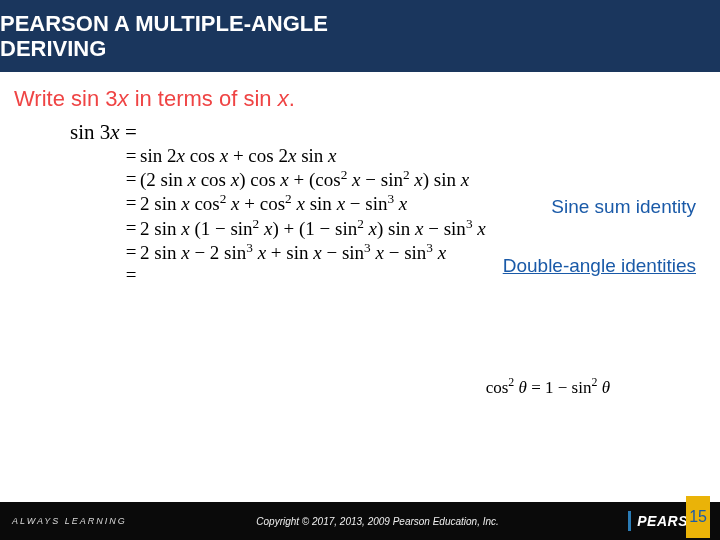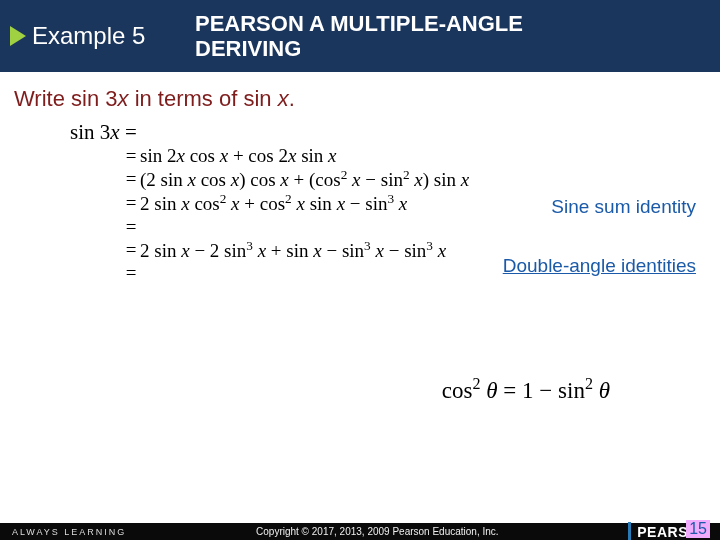--- a/index.html
+++ b/index.html
@@ -36,21 +36,21 @@
     color: #fff;
   }
   .title {
     font-size: 22px;
     font-weight: bold;
     line-height: 1.15;
   }
   .prompt {
     font-size: 22px;
     margin: 14px 0 8px 14px;
-    color: #7f1d1d;
+    color: #ef4444;
   }
   .math-block {
     margin-left: 70px;
   }
   .math-line {
     font-family: "Times New Roman", serif;
     font-size: 19px;
     color: #000;
     margin: 0 0;
     display:flex;
@@ -66,32 +66,33 @@
     font-size: 19px;
     font-family: Arial, sans-serif;
   }
   .annot.a1 { top: 196px; }
   .annot.a2 { top: 255px; text-decoration: underline; }
   .sub-annot {
     position: absolute;
     right: 110px;
     top: 375px;
     font-family: "Times New Roman", serif;
-    font-size: 23px;
+    font-size: 17px;
     color: #000;
   }
   .footer {
     position: absolute;
     bottom: 0; left: 0; right: 0;
-    height: 17px;
+    height: 38px;
     background: #0a0a0a;
     color: #fff;
     display: flex;
     align-items: center;
     font-size: 10px;
+    font-style: italic;
   }
   .always {
     letter-spacing: 2px;
     font-size: 9px;
     margin-left: 12px;
     color: #dcdcdc;
   }
   .copyright {
     margin: 0 auto;
     font-size: 10px;
@@ -110,34 +111,30 @@
     font-size: 14px;
     font-weight: bold;
     letter-spacing: 0.5px;
   }
   .pagenum {
     position: absolute;
     bottom: 2px;
     right: 10px;
     font-size: 16px;
     color: #1a5aa8;
-    background: #f0abfc;
-    padding: 0 3px;
+    background: #eab308;
+    padding: 12px 3px;
   }
   sup { font-size: 0.7em; }
   .it { font-style: italic; }
 </style>
 </head>
 <body>
 
 <div class="header">
-  <div class="example-box">
-    <div class="play-icon"></div>
-    <span class="example-label">Example 5</span>
-  </div>
   <div class="title">
     <span>PEARSON A MULTIPLE-ANGLE</span><br>
     <span>DERIVING</span>
   </div>
 </div>
 
 <div class="prompt">
   <span>Write sin 3</span><span class="it">x</span><span> in terms of sin </span><span class="it">x</span><span>.</span>
 </div>
 
@@ -157,20 +154,21 @@
       <span>(2 sin <span class="it">x</span> cos <span class="it">x</span>) cos <span class="it">x</span> + (cos<sup>2</sup> <span class="it">x</span> − sin<sup>2</sup> <span class="it">x</span>) sin <span class="it">x</span></span>
   </div>
   <div class="math-line">
     <span class="lhs"></span>
       <span class="eq">=</span>
       <span>2 sin <span class="it">x</span> cos<sup>2</sup> <span class="it">x</span> + cos<sup>2</sup> <span class="it">x</span> sin <span class="it">x</span> − sin<sup>3</sup> <span class="it">x</span></span>
   </div>
   <div class="math-line">
     <span class="lhs"></span>
       <span class="eq">=</span>
+      <span>2 sin <span class="it">x</span> (1 − sin<sup>2</sup> <span class="it">x</span>) + (1 − sin<sup>2</sup> <span class="it">x</span>) sin <span class="it">x</span> − sin<sup>3</sup> <span class="it">x</span></span>
   </div>
   <div class="math-line">
     <span class="lhs"></span>
       <span class="eq">=</span>
       <span>2 sin <span class="it">x</span> − 2 sin<sup>3</sup> <span class="it">x</span> + sin <span class="it">x</span> − sin<sup>3</sup> <span class="it">x</span> − sin<sup>3</sup> <span class="it">x</span></span>
   </div>
   <div class="math-line">
     <span class="lhs"></span>
       <span class="eq">=</span>
   </div>

